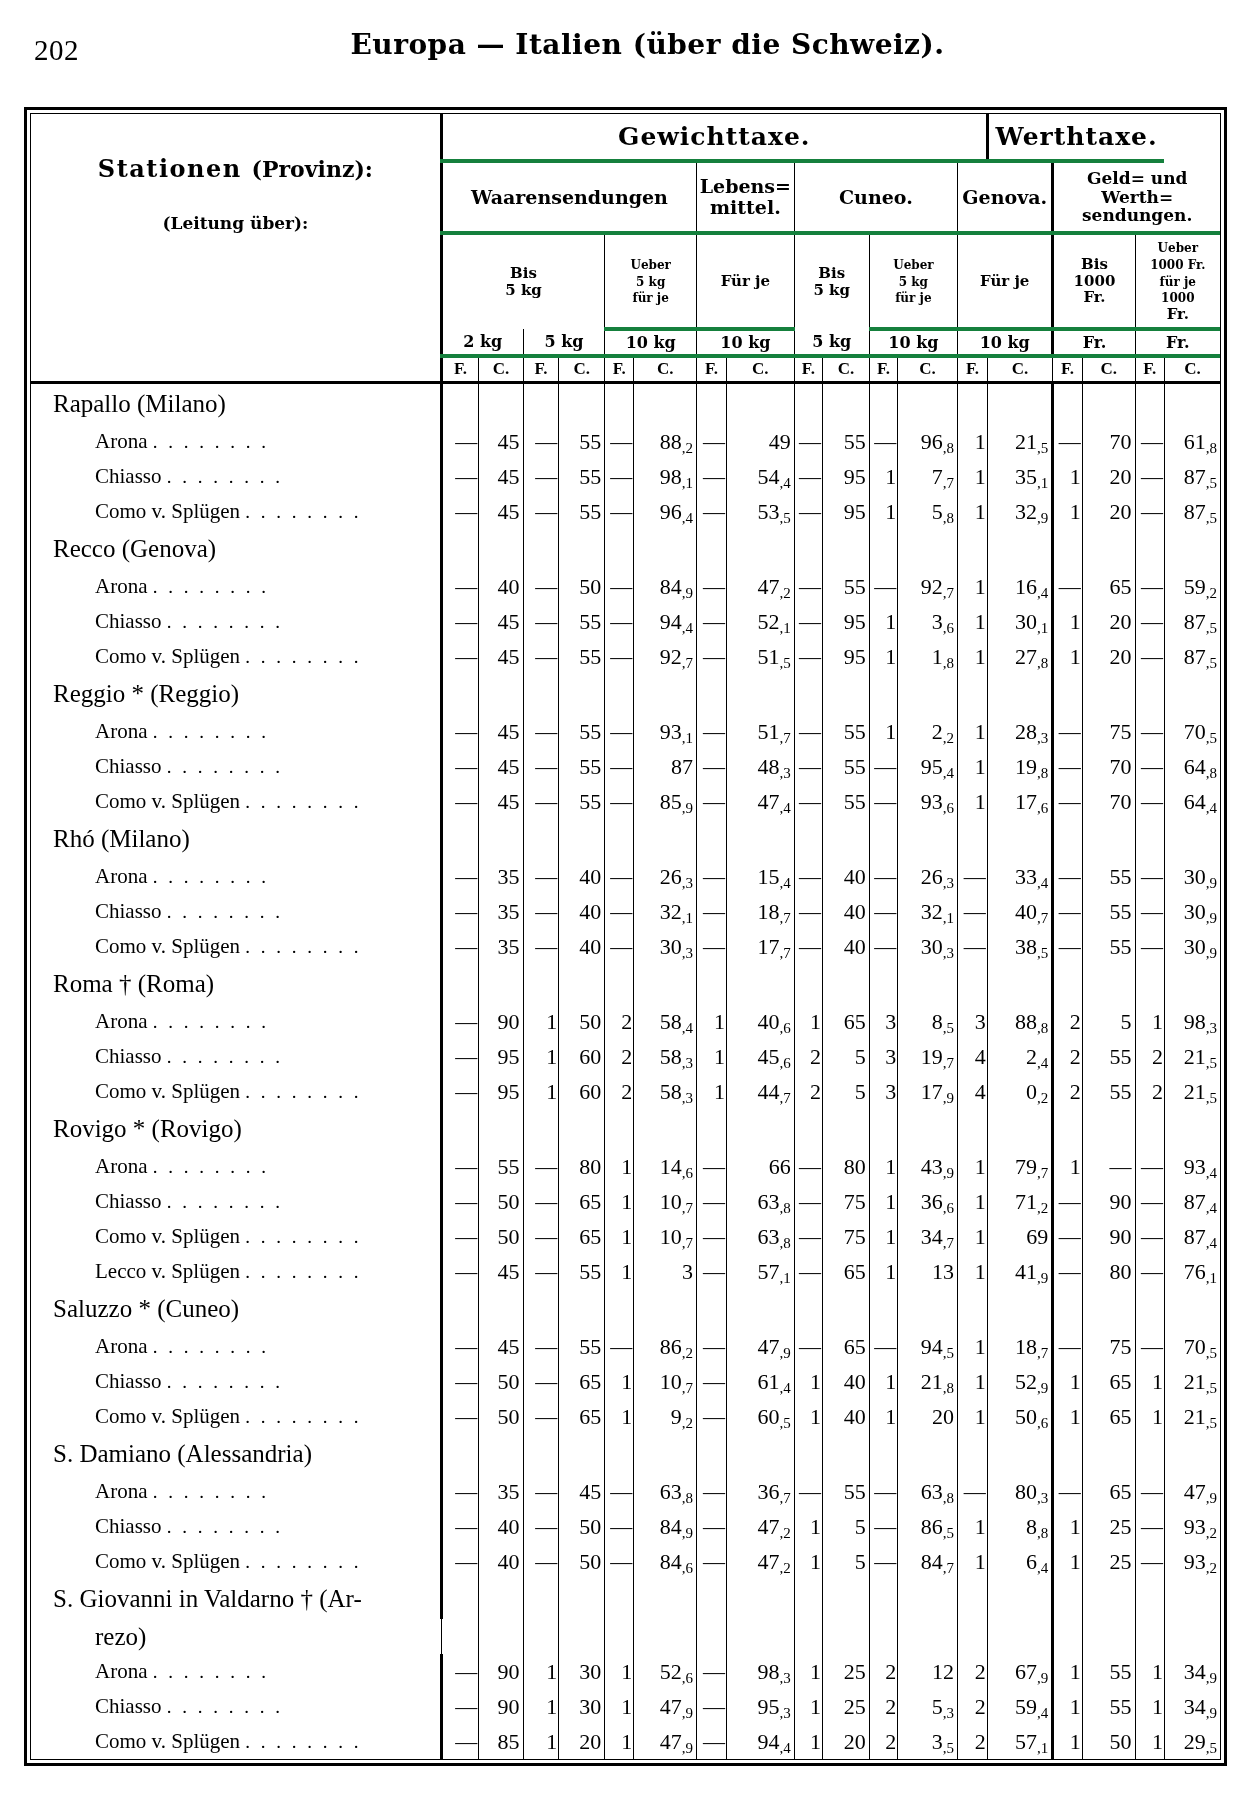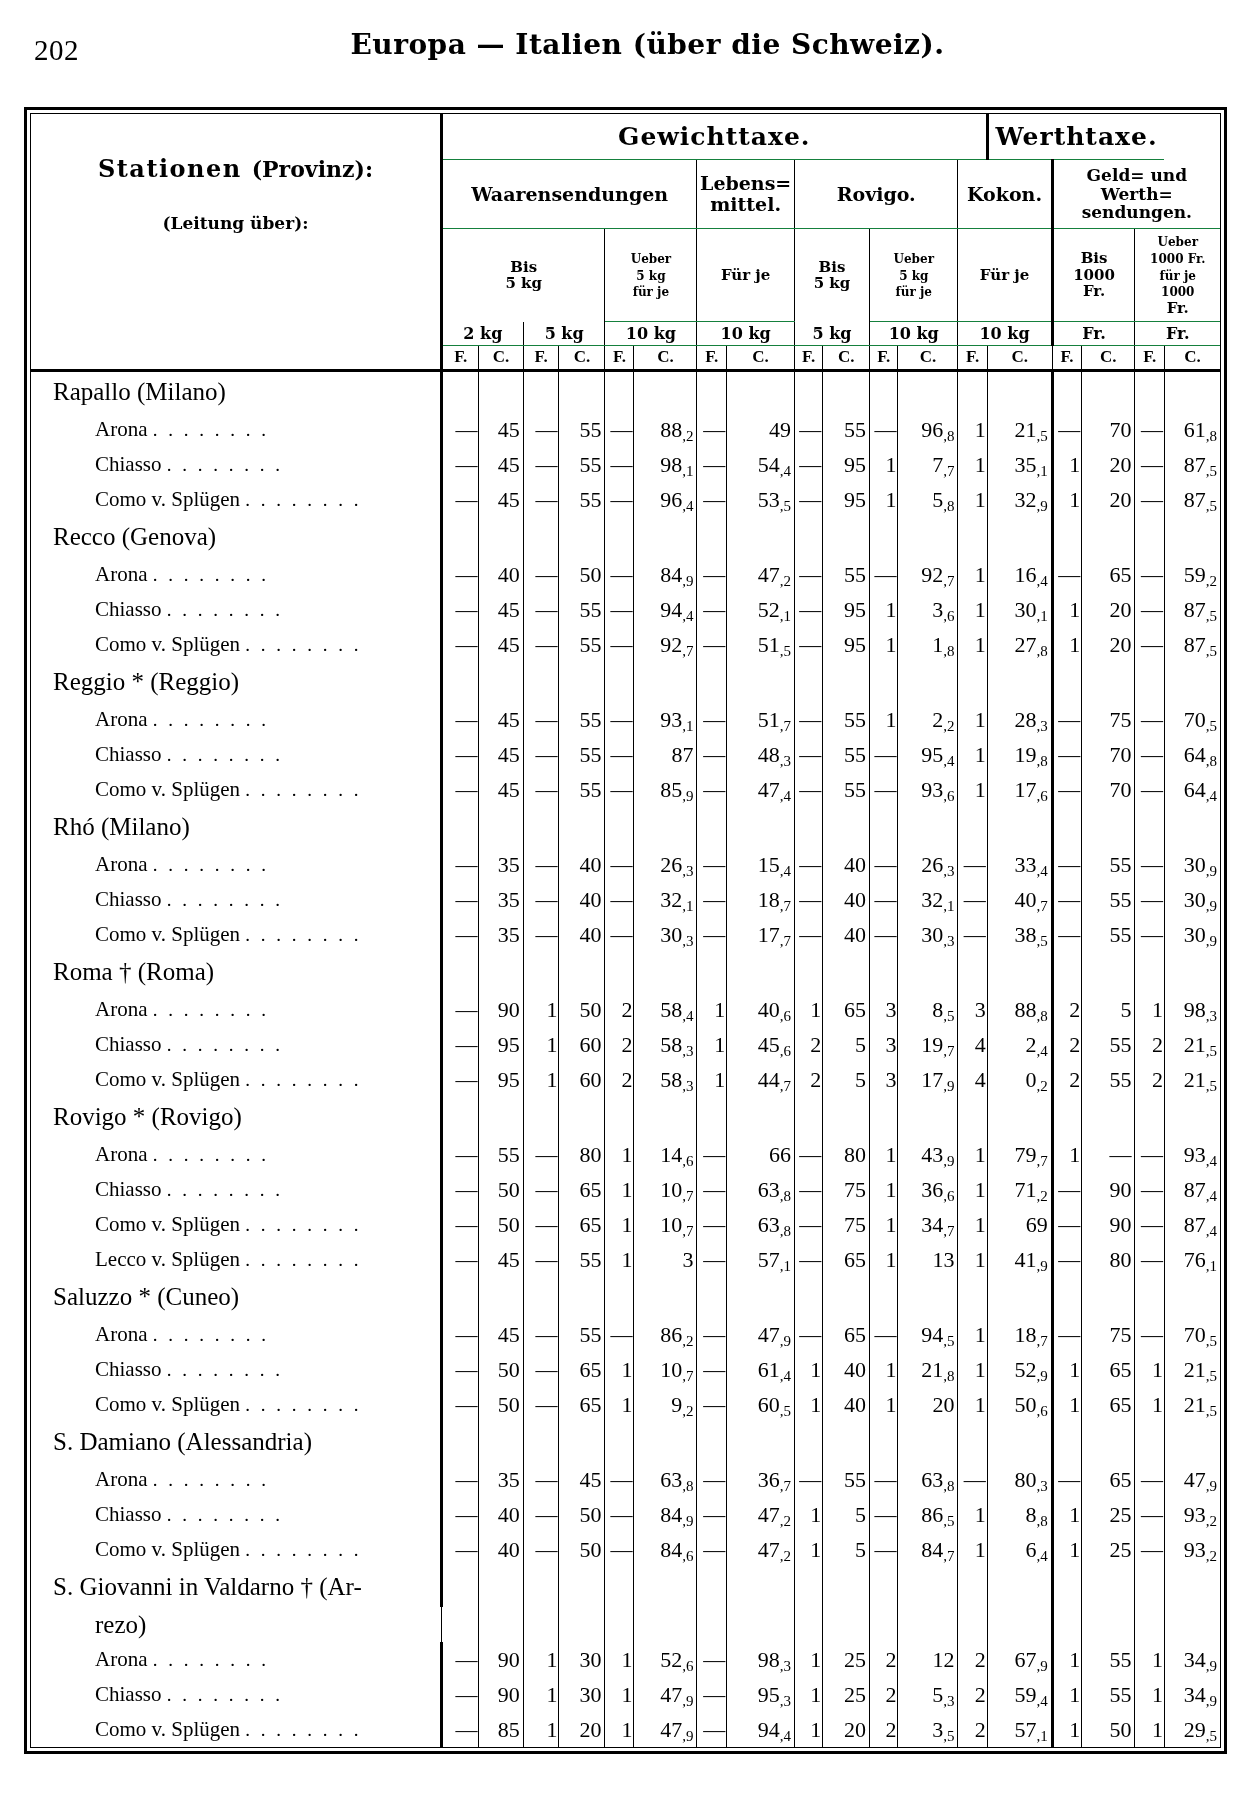--- a/index.html
+++ b/index.html
@@ -71,21 +71,21 @@
   td, th {
     padding: 0;
     vertical-align: middle;
   }
 
   
   .hcell {
     text-align: center;
     font-family: "DejaVu Serif", serif;
     font-weight: bold;
-    border-bottom: 1px solid #15803d;
+    border-bottom: 4px solid #15803d;
     border-right: 1px solid #000;
     line-height: 1.08;
   }
   .hcell.nb { border-bottom: none; }
   .thick-r { border-right: 3px solid #000; }
 
   .grp-title {
     font-size: 25px;
     letter-spacing: 1px;
     padding: 9px 0 9px 0;
@@ -243,22 +243,22 @@
               <div class="st-line2">(Leitung über):</div>
             </div>
           </td>
           <td colspan="13" class="hcell grp-title thick-r">Gewichttaxe.</td>
           <td colspan="4" class="hcell grp-title noborder">Werthtaxe.</td>
         </tr>
 
         <tr>
           <td colspan="6" class="hcell sub-title">Waarensendungen</td>
           <td colspan="2" class="hcell sub-title">Lebens=<br>mittel.</td>
-          <td colspan="4" class="hcell sub-title">Rovigo.</td>
-          <td colspan="2" class="hcell sub-title thick-r">Kokon.</td>
+          <td colspan="4" class="hcell sub-title">Cuneo.</td>
+          <td colspan="2" class="hcell sub-title thick-r">Genova.</td>
           <td colspan="4" class="hcell sub-title small noborder">Geld= und<br>Werth=<br>sendungen.</td>
         </tr>
 
         <tr>
           <td colspan="4" class="hcell unit nb">Bis<br>5 kg</td>
           <td colspan="2" class="hcell unit"><span class="tiny">Ueber<br>5 kg<br>für je</span></td>
           <td colspan="2" class="hcell unit">Für je</td>
           <td colspan="2" class="hcell unit nb">Bis<br>5 kg</td>
           <td colspan="2" class="hcell unit"><span class="tiny">Ueber<br>5 kg<br>für je</span></td>
           <td colspan="2" class="hcell unit thick-r">Für je</td>

